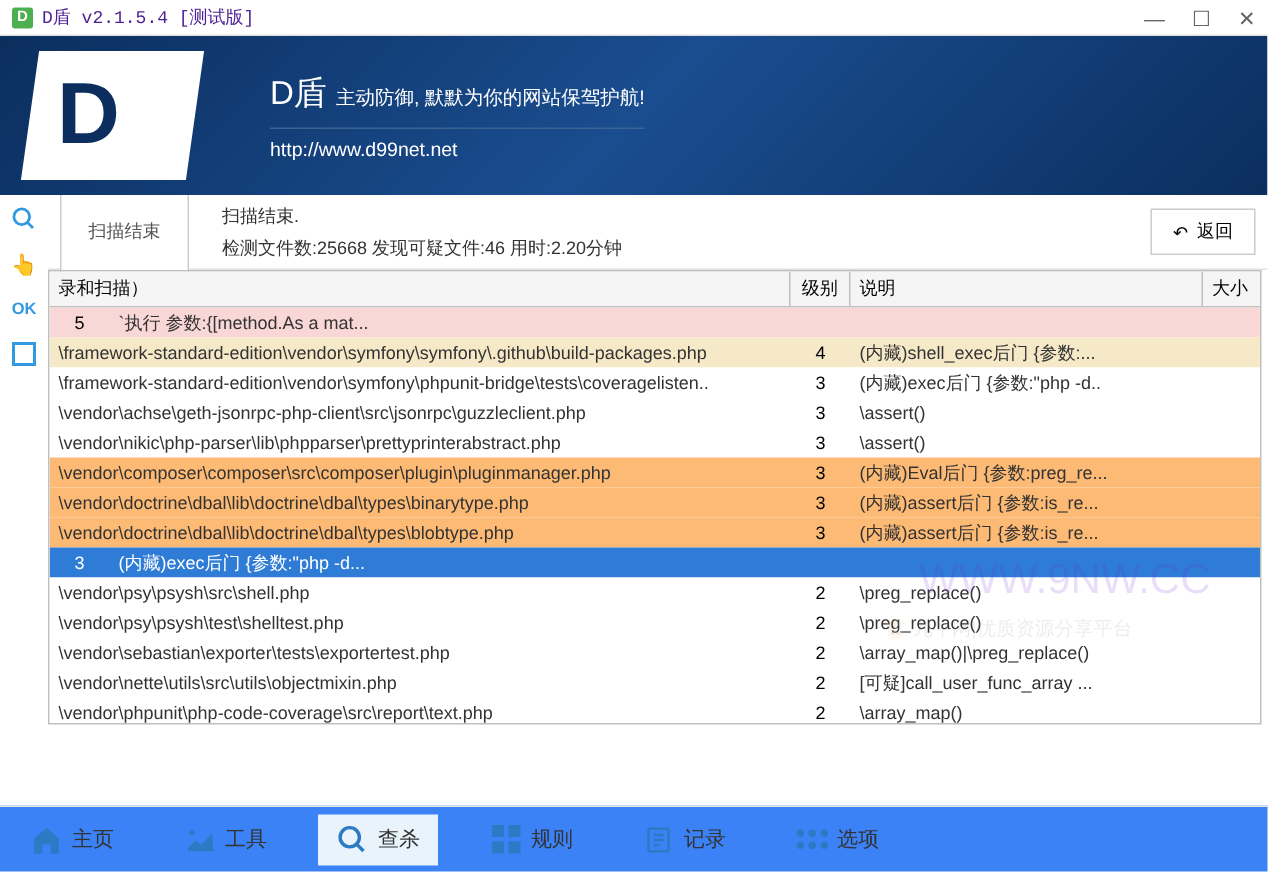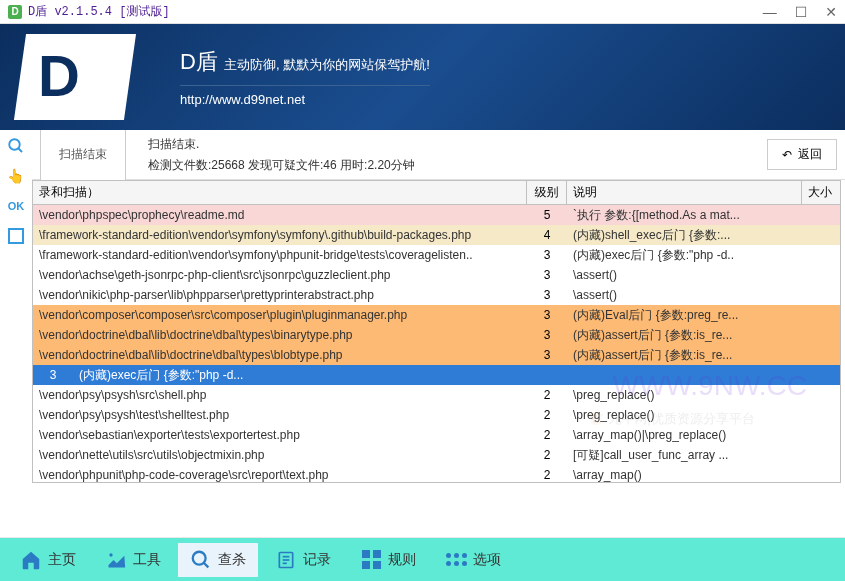--- a/index.html
+++ b/index.html
@@ -42,21 +42,21 @@
 .td2{width:40px;text-align:center;}
 .td3{width:235px;color:#333;}
 .td4{width:38px;}
 .lvl5{background:#f9d7d7;}
 .lvl4{background:#f5e9c8;}
 .lvl3{background:#fff;}
 .lvl2{background:#fff;}
 .sel{background:#2e7cd6 !important;color:#fff;}
 .sel .td1,.sel .td3{color:#fff;}
 .lvl3y{background:#fdba74;}
-.bottomnav{position:absolute;bottom:0;left:0;right:0;height:44px;display:flex;align-items:center;padding:0 8px;gap:5px;background:#5eead4;border-top:1px solid #e8e8e8;}
+.bottomnav{position:absolute;bottom:0;left:0;right:0;height:44px;display:flex;align-items:center;padding:0 8px;gap:22px;background:#3b82f6;border-top:1px solid #e8e8e8;}
 .navbtn{display:flex;align-items:center;gap:6px;padding:6px 12px;cursor:pointer;font-size:14px;color:#333;}
 .navbtn.active{background:#e8f3fb;}
 .navicon{width:22px;height:22px;display:flex;align-items:center;justify-content:center;font-size:18px;}
 .nhome{color:#2b7bc4;}
 .nsearch{color:#2b7bc4;}
 .ngrid{display:grid;grid-template-columns:8px 8px;grid-template-rows:8px 8px;gap:3px;}
 .ngrid span{background:#2b7bc4;}
 .ndots{display:grid;grid-template-columns:5px 5px 5px;grid-template-rows:5px 5px;gap:3px;}
 .ndots span{background:#2b7bc4;border-radius:50%;}
 .watermark{position:absolute;right:38px;top:370px;opacity:0.15;font-size:28px;color:#6d28d9;pointer-events:none;}
@@ -116,21 +116,20 @@
     </div>
     <div class="tablewrap">
       <div class="thead">
         <div class="th th1">录和扫描）</div>
         <div class="th th2">级别</div>
         <div class="th th3">说明</div>
         <div class="th th4">大小</div>
       </div>
       <div class="tbody" id="tbody">
           <div class="tr lvl5">
-            <div class="td td1">\vendor\phpspec\prophecy\readme.md</div>
             <div class="td td2">5</div>
             <div class="td td3">`执行 参数:{[method.As a mat...</div>
             <div class="td td4"></div>
           </div>
           <div class="tr lvl4">
             <div class="td td1">\framework-standard-edition\vendor\symfony\symfony\.github\build-packages.php</div>
             <div class="td td2">4</div>
             <div class="td td3">(内藏)shell_exec后门 {参数:...</div>
             <div class="td td4"></div>
           </div>
@@ -235,46 +234,46 @@
       <span class="navicon nsearch">
         <svg width="22" height="22" viewBox="0 0 24 24" fill="none" stroke="#2b7bc4" stroke-width="2.5">
           <circle cx="10" cy="10" r="7"></circle>
           <line x1="20" y1="20" x2="15" y2="15"></line>
         </svg>
       </span>
       <span>查杀</span>
     </div>
   <div class="navbtn">
       <span class="navicon">
+        <span class="ngrid">
+          <span></span>
+          <span></span>
+          <span></span>
+          <span></span>
+        </span>
+      </span>
+      <span>规则</span>
+    </div>
+  <div class="navbtn">
+      <span class="navicon">
         <svg width="20" height="20" viewBox="0 0 24 24" fill="none" stroke="#2b7bc4" stroke-width="2">
           <rect x="4" y="3" width="16" height="18" rx="1"></rect>
           <line x1="8" y1="8" x2="16" y2="8"></line>
           <line x1="8" y1="12" x2="16" y2="12"></line>
           <line x1="8" y1="16" x2="13" y2="16"></line>
         </svg>
       </span>
       <span>记录</span>
     </div>
   <div class="navbtn">
       <span class="navicon">
-        <span class="ngrid">
+        <span class="ndots">
+          <span></span>
+          <span></span>
           <span></span>
           <span></span>
           <span></span>
           <span></span>
         </span>
       </span>
-      <span>规则</span>
-    </div>
-  <div class="navbtn">
-      <span class="navicon">
-        <span class="ndots">
-          <span></span>
-          <span></span>
-          <span></span>
-          <span></span>
-          <span></span>
-          <span></span>
-        </span>
-      </span>
       <span>选项</span>
     </div>
 </div>
 
 </body></html>

